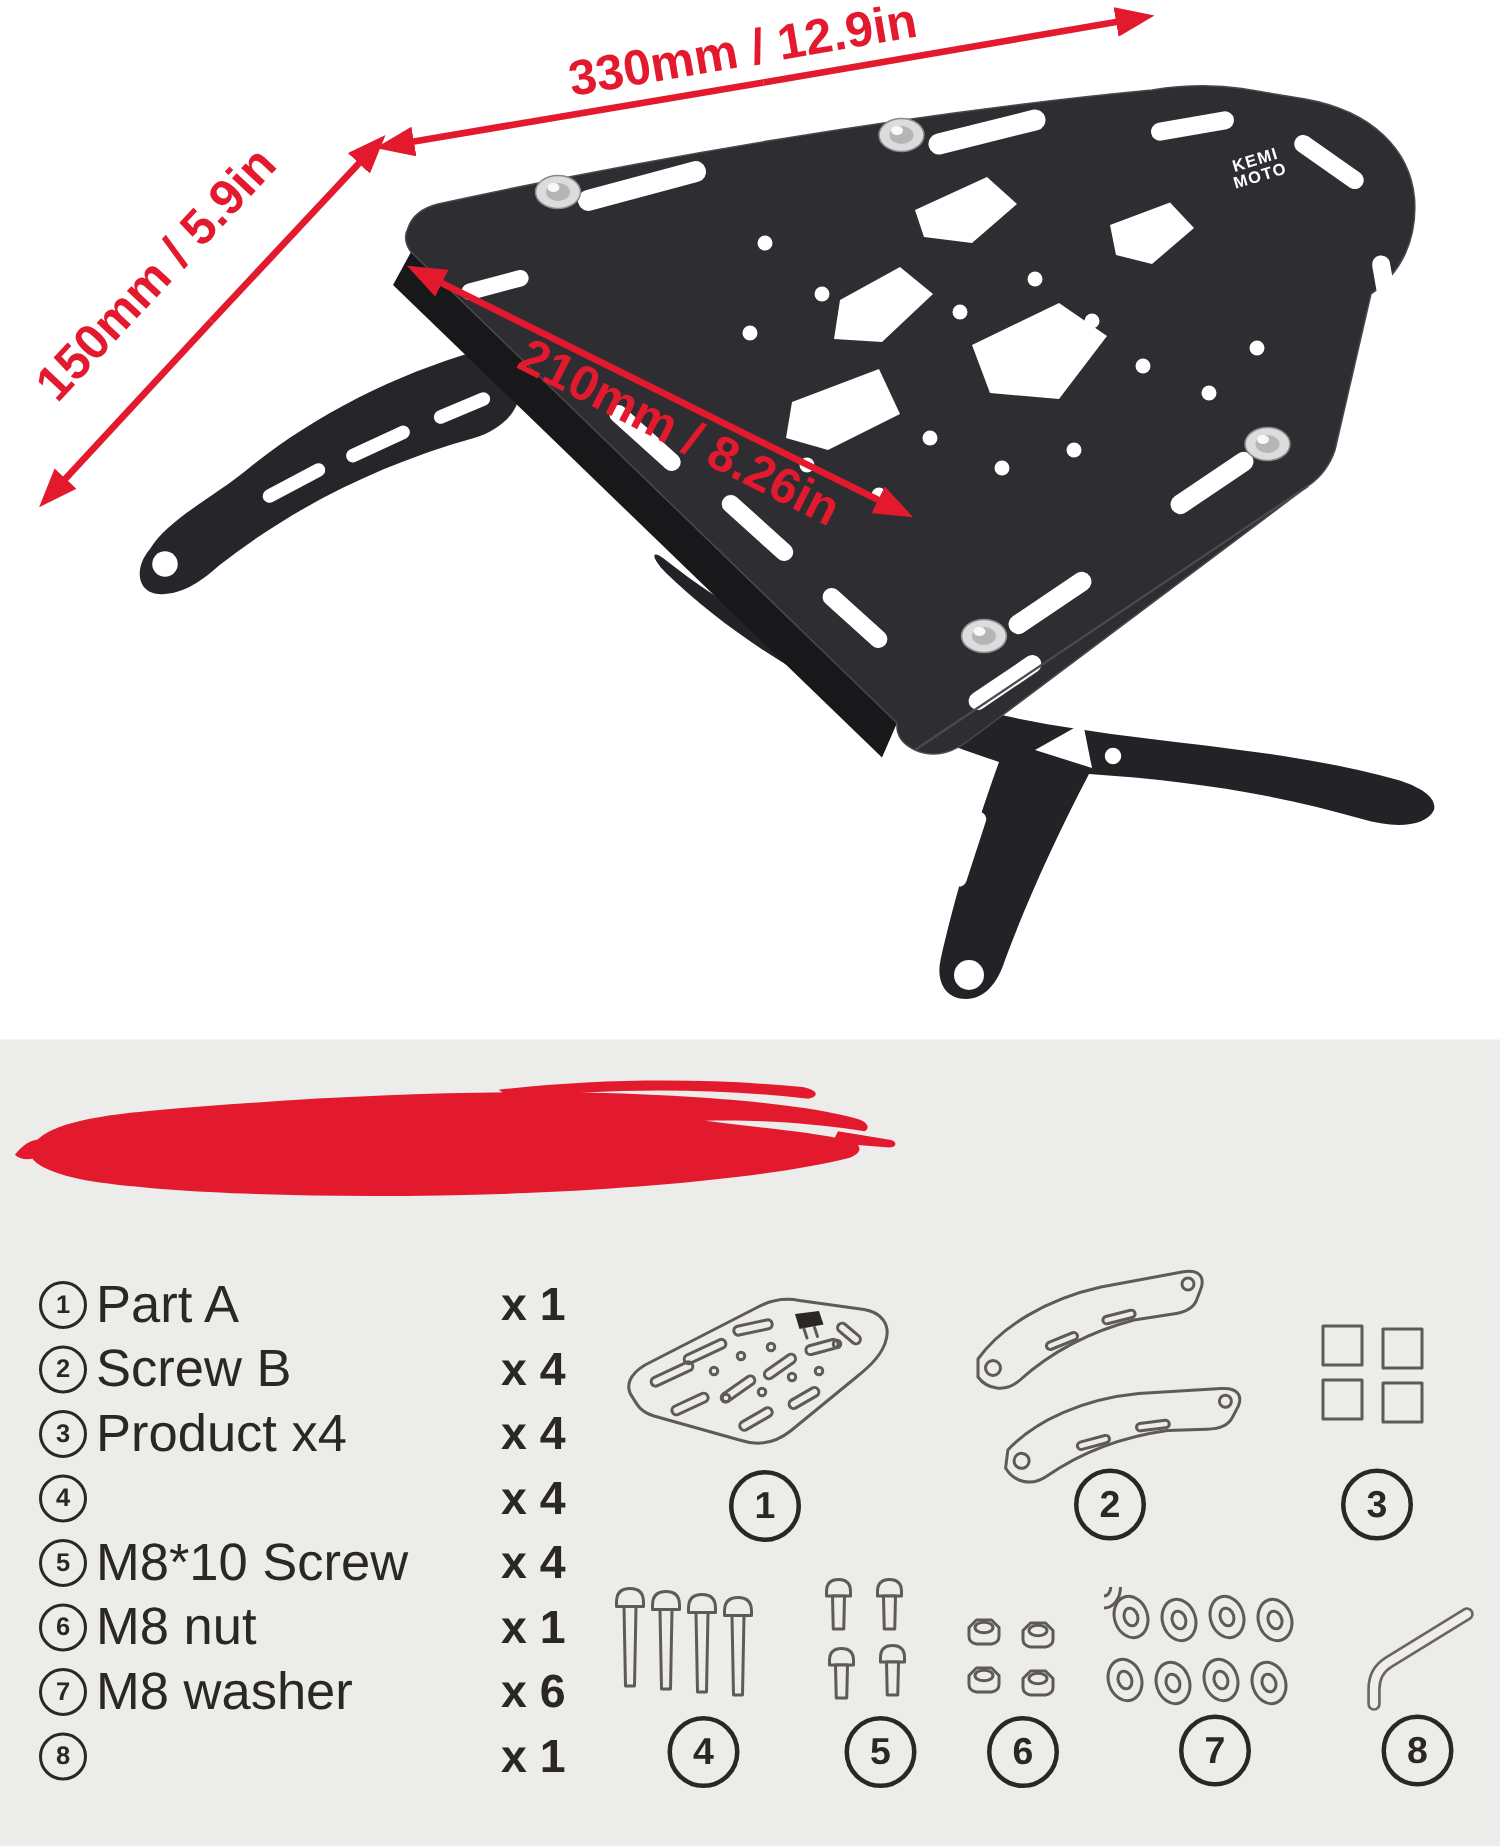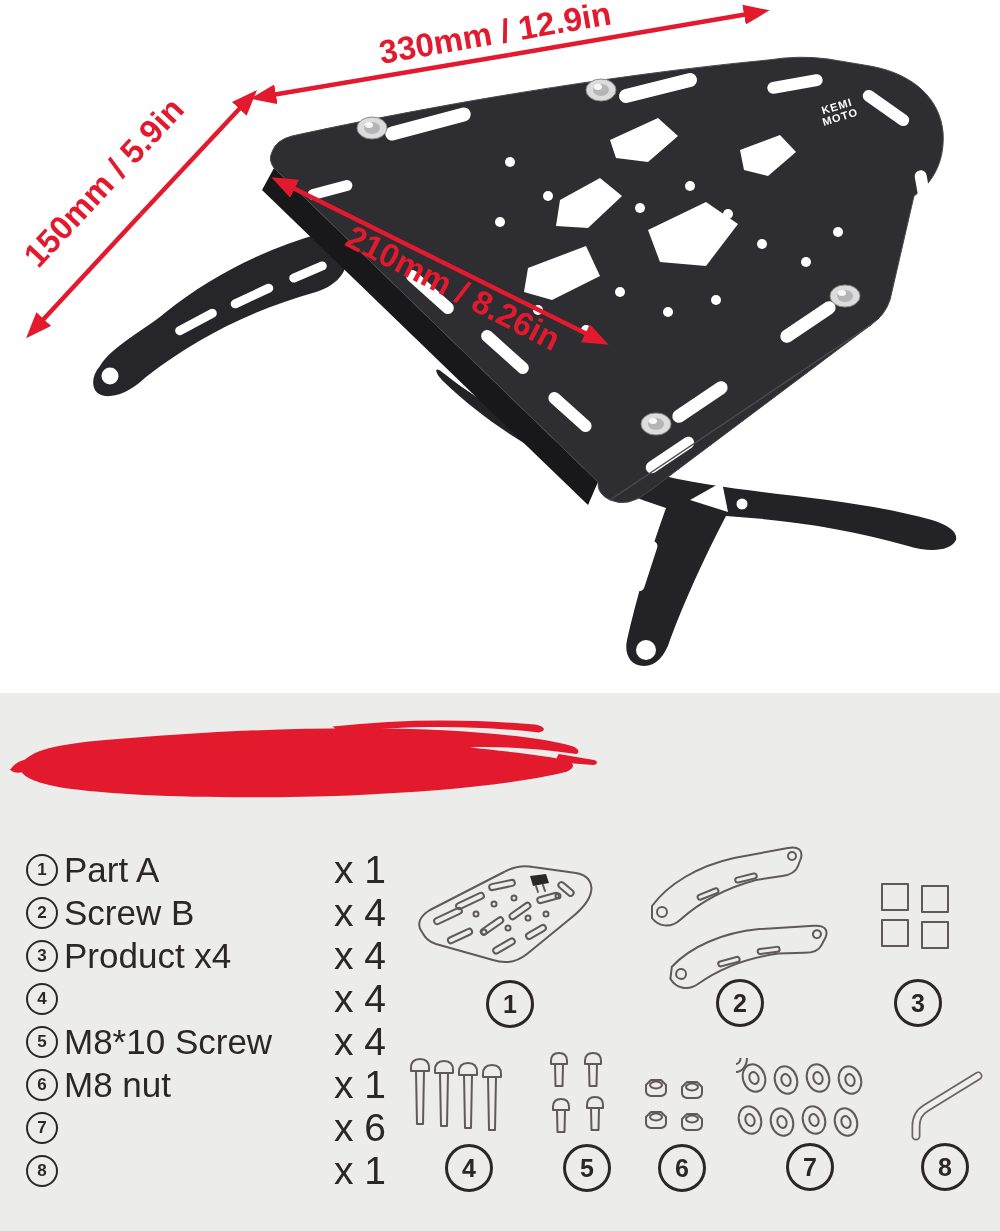--- a/index.html
+++ b/index.html
@@ -20,21 +20,21 @@
   
   .info{position:absolute;left:0;top:693px;width:1000px;height:538px;background:var(--bg2)}
   .ptitle{position:absolute;left:44px;top:737px;font-size:44px;font-weight:700;
           color:#ffffff;white-space:nowrap}
   .plist{position:absolute;left:26px;top:848px;width:372px}
   .part-row{display:flex;align-items:center;height:43px}
   .p-num{width:28px;height:28px;border:2.5px solid var(--ink);border-radius:50%;
          display:flex;align-items:center;justify-content:center;
          font-size:17px;font-weight:700;color:var(--ink);flex:0 0 auto}
   .p-name{margin-left:6px;font-size:35px;font-weight:500;color:var(--ink);white-space:nowrap}
-  .p-qty{margin-left:auto;width:64px;font-size:39px;font-weight:400;color:var(--ink)}
+  .p-qty{margin-left:auto;width:64px;font-size:31px;font-weight:700;color:var(--ink)}
   .badge{position:absolute;width:42px;height:42px;border:3px solid var(--ink);
          border-radius:50%;display:flex;align-items:center;justify-content:center;
          font-size:25px;font-weight:700;color:var(--ink)}
   .ln{stroke:var(--line);stroke-width:2;fill:none;stroke-linecap:round;stroke-linejoin:round}
   .lnf{fill:var(--bg2)}
   .ink{fill:var(--ink)}
 </style>
 </head>
 <body>
 
@@ -224,20 +224,21 @@
       <span class="p-name">M8*10 Screw</span>
       <span class="p-qty">x 4</span>
     </div>
     <div class="part-row">
       <span class="p-num">6</span>
       <span class="p-name">M8 nut</span>
       <span class="p-qty">x 1</span>
     </div>
     <div class="part-row">
       <span class="p-num">7</span>
+      <span class="p-name">M8 washer</span>
       <span class="p-qty">x 6</span>
     </div>
     <div class="part-row">
       <span class="p-num">8</span>
       <span class="p-qty">x 1</span>
     </div>
   </div>
 
   <svg class="abs" style="left:410px;top:856px" width="198" height="120" viewBox="0 0 198 120">
     <path class="ln lnf" d="M 12 76 C 6 68 10 60 20 54 L 94 16 C 103 11 113 9 123 11

